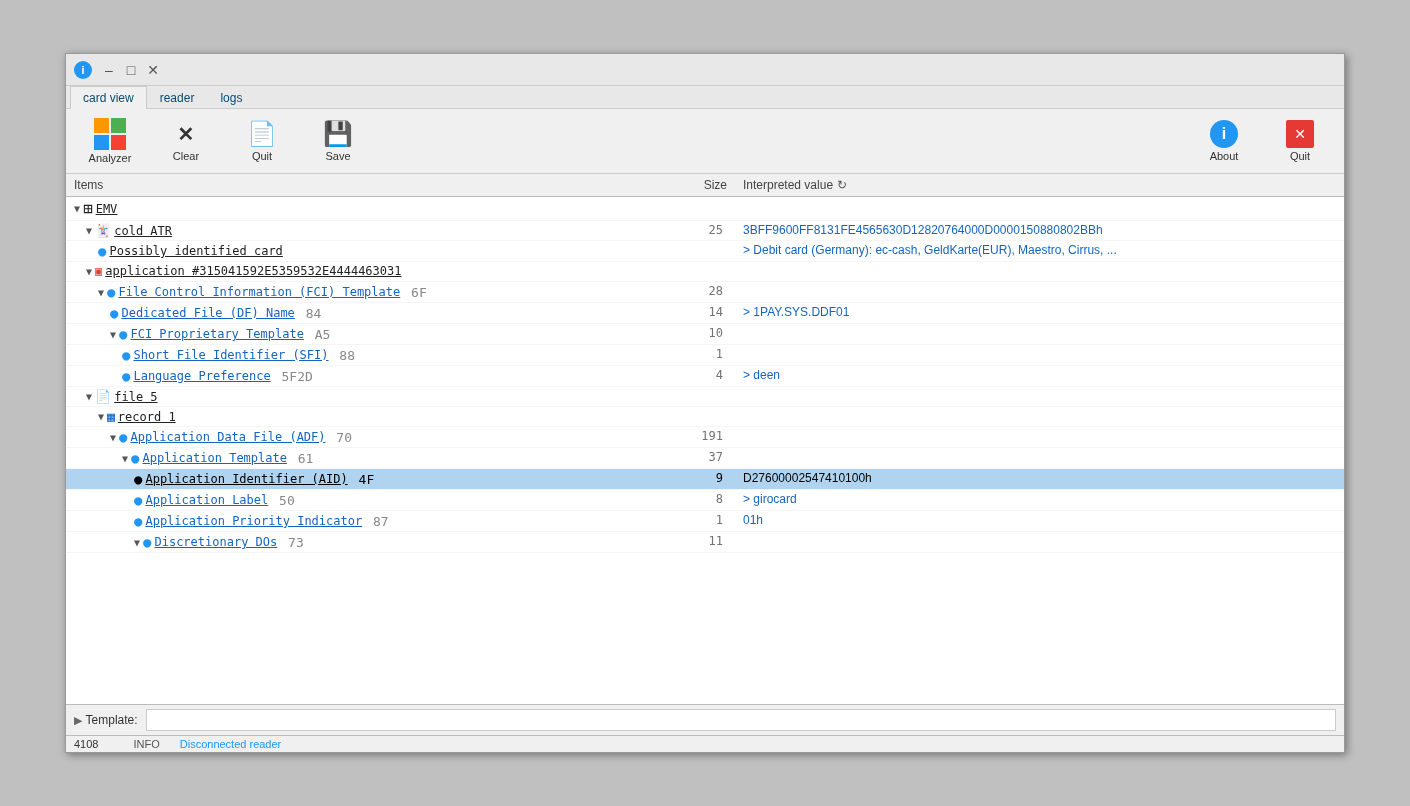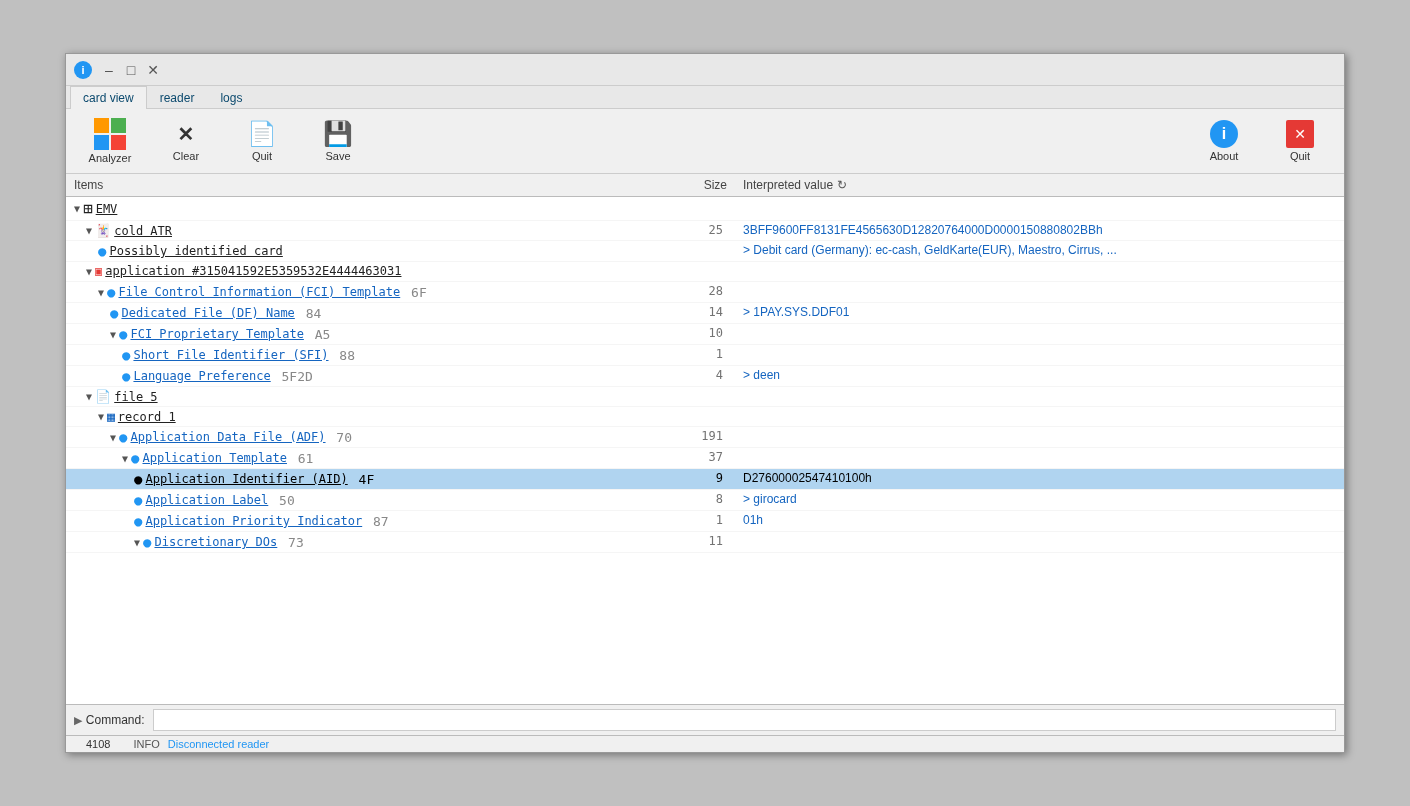--- a/index.html
+++ b/index.html
@@ -246,25 +246,25 @@
       border: 1px solid #ccc;
       background: white;
       font-size: 12px;
       padding: 2px 4px;
       height: 22px;
     }
 
     .status-bar {
       border-top: 1px solid #bbb;
       background: #f0f0f0;
-      padding: 2px 20px;
+      padding: 2px 8px;
       font-size: 11px;
       color: #333;
       display: flex;
-      gap: 8px;
+      gap: 20px;
       text-align: center;
     }
     .status-count { color: #333; }
     .status-level { color: #555; margin-left: 15px; }
     .status-msg { color: #2196F3; }
 
     .refresh-icon { font-size: 12px; cursor: pointer; color: #555; }
   </style>
 </head>
 <body>
@@ -506,21 +506,21 @@
         <div class="tree-cell-size">11</div>
         <div class="tree-cell-value"></div>
       </div>
 
     </div>
   </div>
 
   <div class="command-bar">
     <span class="command-prompt">
       <span style="font-size:11px; color:#666;">▶</span>
-      <span>Command:</span>
+      <span>Template:</span>
     </span>
     <input class="command-input" type="text" value="" style="">
   </div>
 
   <div class="status-bar">
     <span class="status-count">4108</span>
     <span class="status-level">INFO</span>
     <span class="status-msg">Disconnected reader</span>
   </div>
 </div>

